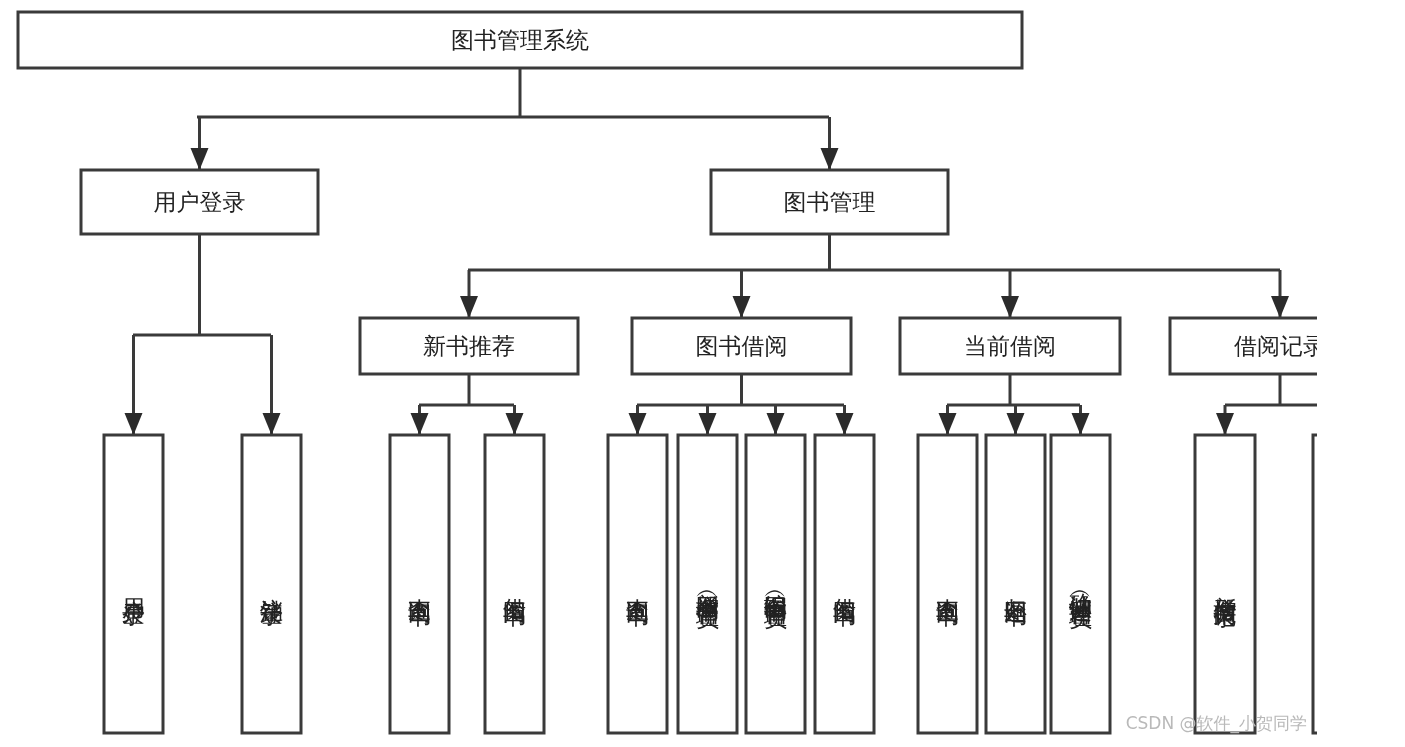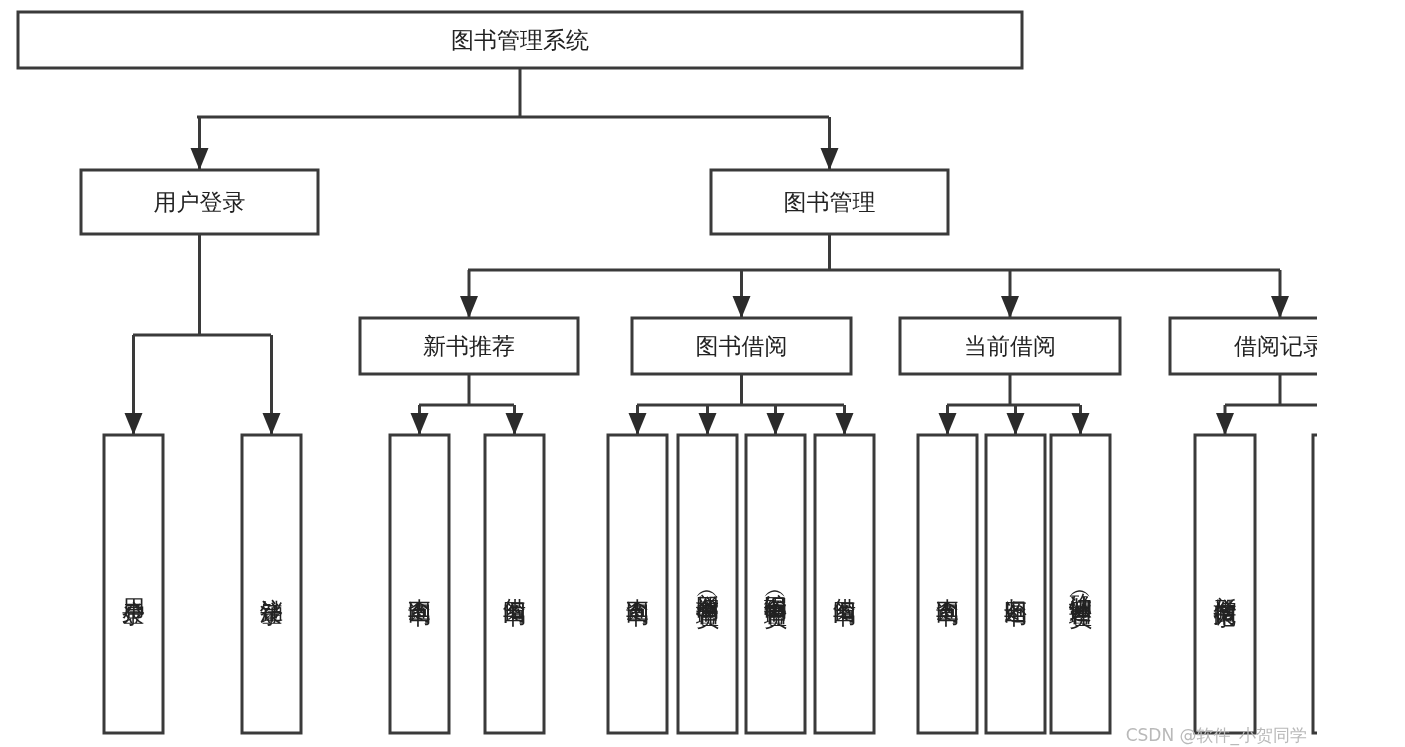--- a/index.html
+++ b/index.html
@@ -8,21 +8,21 @@
   svg#diagram{position:absolute;left:0;top:0;width:1405px;height:747px;display:block;}
   .node-rect{fill:#ffffff;stroke:#3a3a3a;stroke-width:3;}
   .edge{stroke:#3a3a3a;stroke-width:3;fill:none;stroke-linecap:butt;}
   .arrow-head{fill:#2b2b2b;stroke:none;}
   .node-label{font-family:"DejaVu Sans","Liberation Sans",sans-serif;fill:#222;font-size:23px;}
   .node-label-h{text-anchor:middle;dominant-baseline:middle;}
   .vlabel{position:absolute;display:flex;align-items:center;justify-content:center;
           font-family:"DejaVu Sans","Liberation Sans",sans-serif;font-size:23px;color:#222;
           writing-mode:vertical-rl;text-orientation:upright;letter-spacing:2px;
           line-height:1;white-space:nowrap;pointer-events:none;}
-  .watermark{position:absolute;right:10px;bottom:0;font-size:17px;color:#b9b9b9;
+  .watermark{position:absolute;right:10px;bottom:12px;font-size:17px;color:#b9b9b9;
              font-family:"DejaVu Sans","Liberation Sans",sans-serif;white-space:nowrap;}
 </style>
 </head>
 <body>
 
 <div id="stage">
 
   <svg id="diagram" viewBox="0 0 1405 747">
     <g id="edges-layer">
         <line x1="520" y1="68" x2="520" y2="117" class="edge"></line>

